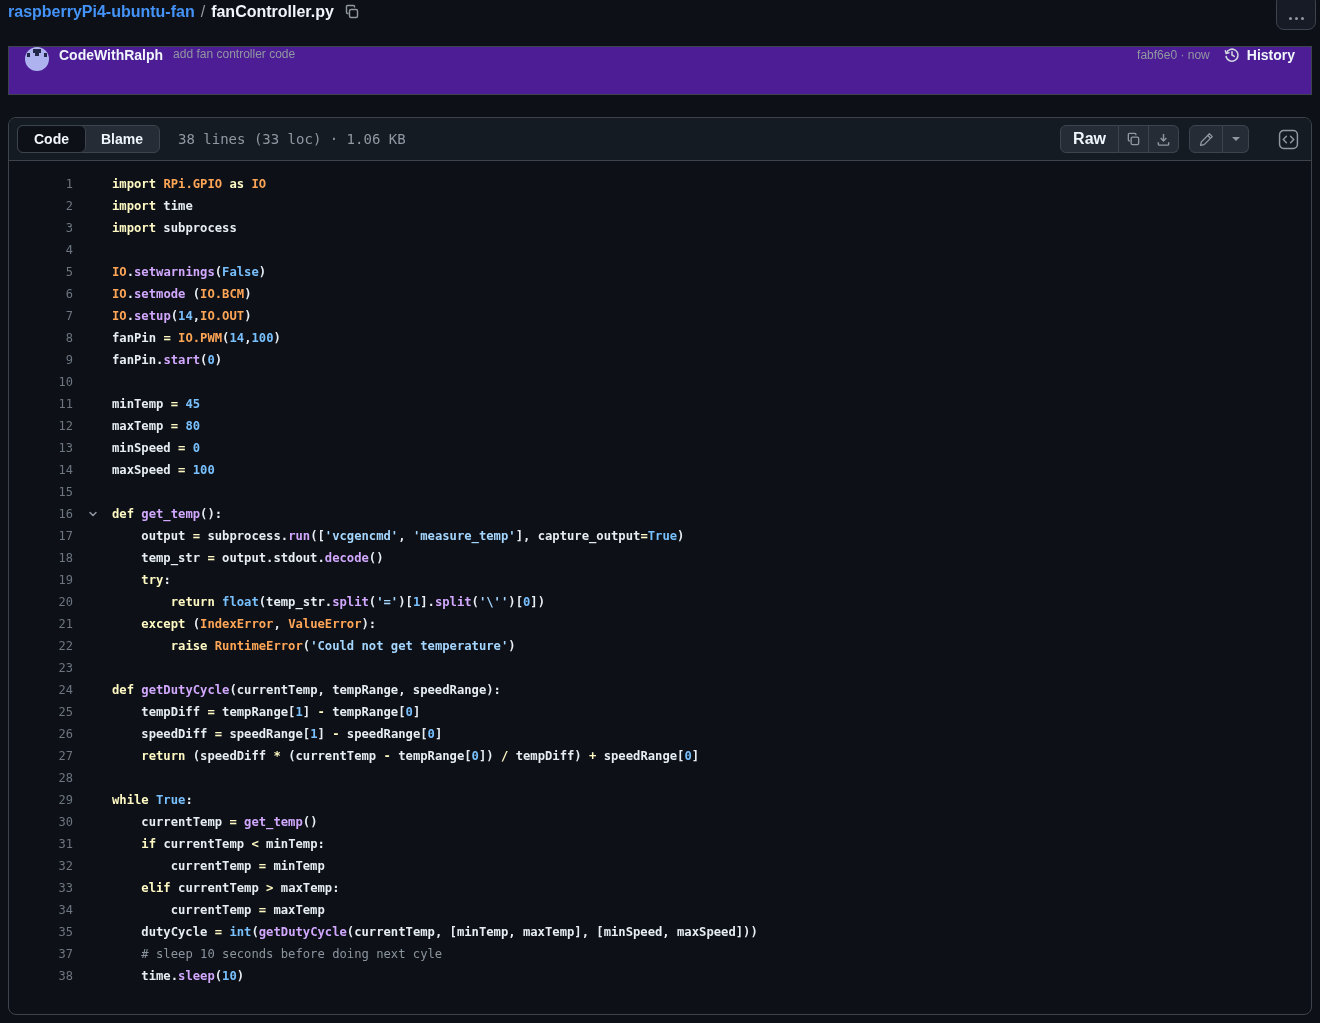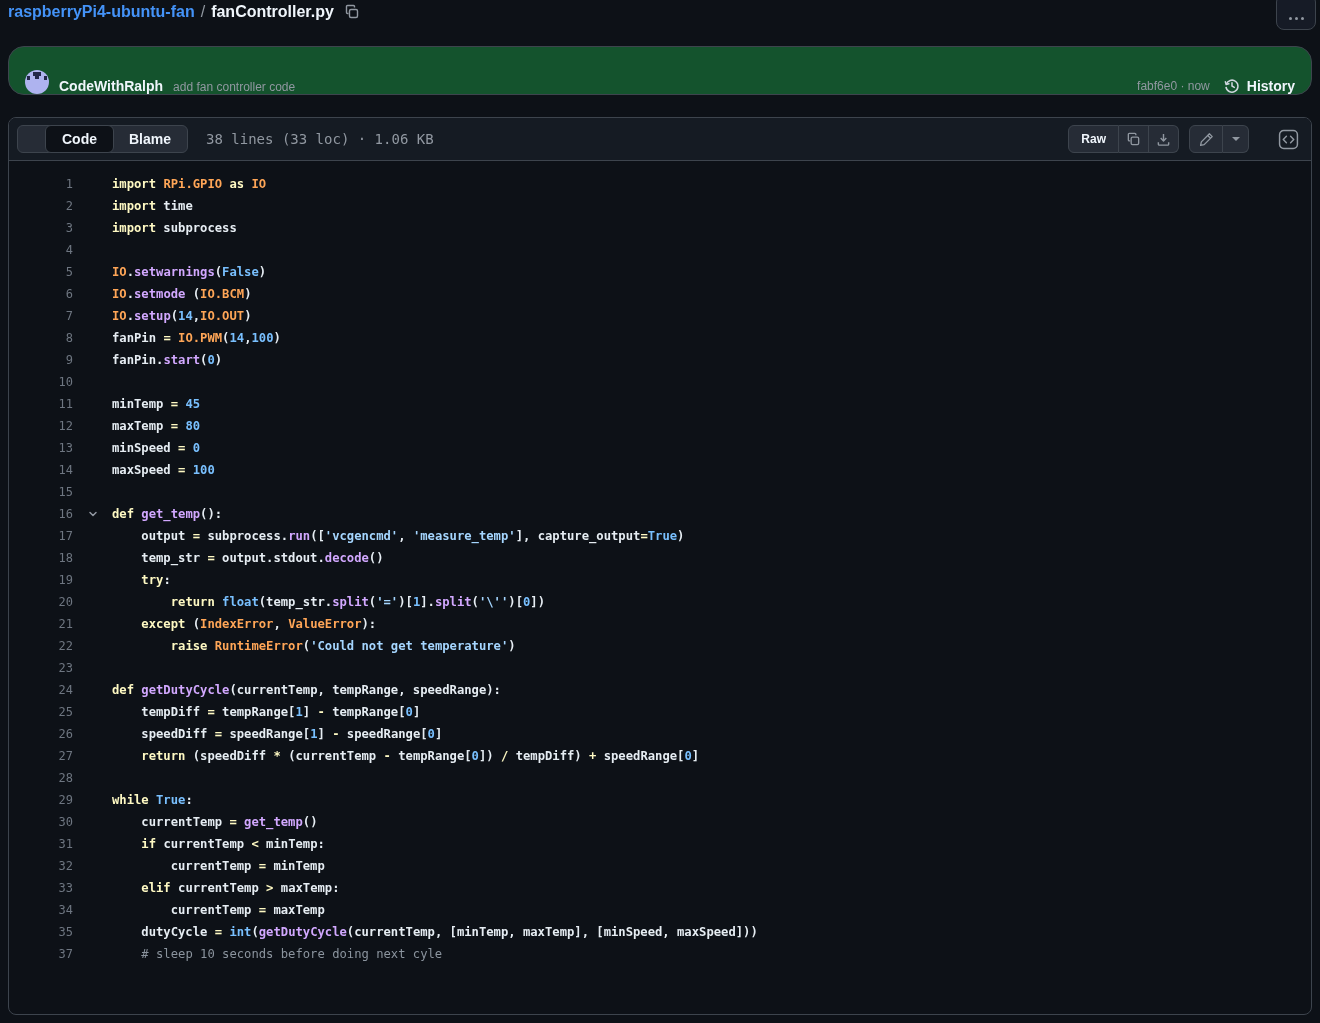--- a/index.html
+++ b/index.html
@@ -26,64 +26,64 @@
     background:#161b26; border:1px solid #3d444d; border-radius:8px;
     display:flex; align-items:flex-end; justify-content:center; padding-bottom:9px;
     cursor:pointer;
   }
   .kebab-btn .dots { display:flex; gap:3px; }
   .kebab-btn .dots i { width:3px; height:3px; border-radius:50%; background:#9198a1; display:block; }
 
   
   .commit-box {
     position:absolute; left:8px; right:8px; top:46px; height:49px;
-    background:#14532d; border:1px solid #3d444d; border-radius:16px;
-    display:flex; align-items:flex-end; padding:0 16px;
+    background:#4c1d95; border:1px solid #3d444d; border-radius:0;
+    display:flex; align-items:flex-start; padding:0 16px;
   }
   .avatar { width:24px; height:24px; border-radius:50%; overflow:hidden; flex:0 0 auto; }
   .commit-author { font-size:14px; font-weight:700; color:#f0f6fc; margin-left:10px; cursor:pointer; }
   .commit-msg { font-size:12px; color:#9198a1; margin-left:10px; cursor:pointer; }
   .commit-right { margin-left:auto; display:flex; align-items:center; gap:14px; }
   .commit-hash { font-size:12px; color:#9198a1; }
   .history-btn { display:flex; align-items:center; gap:7px; cursor:pointer; }
   .history-btn span { font-size:14px; font-weight:700; color:#f0f6fc; }
 
   
   .code-container {
     position:absolute; left:8px; right:8px; top:117px; height:898px;
     background:#0d1117; border:1px solid #3d444d; border-radius:8px;
     overflow:hidden;
   }
   .code-toolbar {
     height:43px; background:#151b23; border-bottom:1px solid #3d444d;
     display:flex; align-items:center; padding:0 8px;
   }
   .seg-control {
-    display:flex; background:#262c36; border:1px solid #3d444d; border-radius:6px;padding-left:28px;
+    display:flex; background:#262c36; border:1px solid #3d444d; border-radius:6px;
   }
   .seg {
     padding:5px 16px; font-size:14px; font-weight:700; color:#f0f6fc;
     cursor:pointer; border-radius:6px;
   }
   .seg.active { background:#0d1117; border:1px solid #3d444d; margin:-1px; }
   .file-meta {
     margin-left:18px; font-family:"DejaVu Sans Mono", monospace;
     font-size:14px; color:#9198a1;
   }
   .toolbar-right { margin-left:auto; display:flex; align-items:center; }
   .btn-group { display:flex; }
   .btn {
     height:28px; background:#262c36; border:1px solid #3d444d;
     display:flex; align-items:center; justify-content:center;
     color:#f0f6fc; cursor:pointer;
   }
   .btn + .btn { border-left:none; }
   .btn.first { border-radius:6px 0 0 6px; }
   .btn.last  { border-radius:0 6px 6px 0; }
-  .btn-raw { padding:0 12px; font-size:12px; font-weight:700; }
+  .btn-raw { padding:0 12px; font-size:16px; font-weight:700; }
   .btn-icon { width:30px; }
   .gap10 { width:10px; } .gap24 { width:24px; }
   .symbols-btn { background:transparent; border:none; width:30px; height:28px;
     display:flex; align-items:center; justify-content:center; cursor:pointer; }
 
   
   .code-body { padding:12px 0 8px 0; }
   .line {
     height:22px; line-height:22px; white-space:pre; display:flex;
     font-family:"DejaVu Sans Mono", monospace; font-size:12.2px; font-weight:700;
@@ -234,14 +234,15 @@
       <div class="line"><span class="ln">27</span><span class="fold"></span><span class="codetxt"><span class="p">    </span><span class="k">return</span><span class="p"> (speedDiff </span><span class="k">*</span><span class="p"> (currentTemp </span><span class="k">-</span><span class="p"> tempRange[</span><span class="n">0</span><span class="p">]) </span><span class="k">/</span><span class="p"> tempDiff) </span><span class="k">+</span><span class="p"> speedRange[</span><span class="n">0</span><span class="p">]</span></span></div>
       <div class="line"><span class="ln">28</span><span class="fold"></span><span class="codetxt"></span></div>
       <div class="line"><span class="ln">29</span><span class="fold"></span><span class="codetxt"><span class="k">while</span><span class="p"> </span><span class="n">True</span><span class="p">:</span></span></div>
       <div class="line"><span class="ln">30</span><span class="fold"></span><span class="codetxt"><span class="p">    currentTemp </span><span class="k">=</span><span class="p"> </span><span class="f">get_temp</span><span class="p">()</span></span></div>
       <div class="line"><span class="ln">31</span><span class="fold"></span><span class="codetxt"><span class="p">    </span><span class="k">if</span><span class="p"> currentTemp </span><span class="k">&lt;</span><span class="p"> minTemp:</span></span></div>
       <div class="line"><span class="ln">32</span><span class="fold"></span><span class="codetxt"><span class="p">        currentTemp </span><span class="k">=</span><span class="p"> minTemp</span></span></div>
       <div class="line"><span class="ln">33</span><span class="fold"></span><span class="codetxt"><span class="p">    </span><span class="k">elif</span><span class="p"> currentTemp </span><span class="k">&gt;</span><span class="p"> maxTemp:</span></span></div>
       <div class="line"><span class="ln">34</span><span class="fold"></span><span class="codetxt"><span class="p">        currentTemp </span><span class="k">=</span><span class="p"> maxTemp</span></span></div>
       <div class="line"><span class="ln">35</span><span class="fold"></span><span class="codetxt"><span class="p">    dutyCycle </span><span class="k">=</span><span class="p"> </span><span class="n">int</span><span class="p">(</span><span class="f">getDutyCycle</span><span class="p">(currentTemp, [minTemp, maxTemp], [minSpeed, maxSpeed]))</span></span></div>
       <div class="line"><span class="ln">37</span><span class="fold"></span><span class="codetxt"><span class="p">    </span><span class="cm"># sleep 10 seconds before doing next cyle</span></span></div>
+      <div class="line"><span class="ln">38</span><span class="fold"></span><span class="codetxt"><span class="p">    time.</span><span class="f">sleep</span><span class="p">(</span><span class="n">10</span><span class="p">)</span></span></div>
     </div>
 </div>
 
 </body></html>

